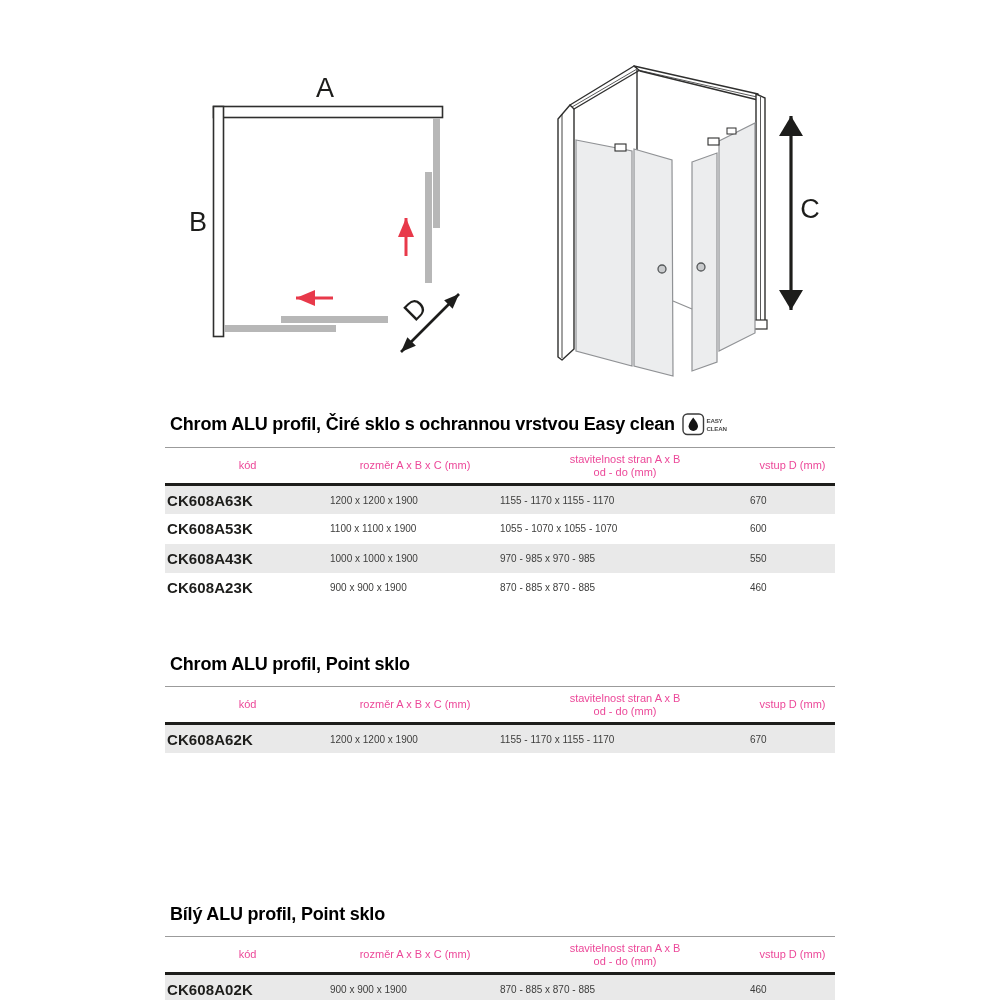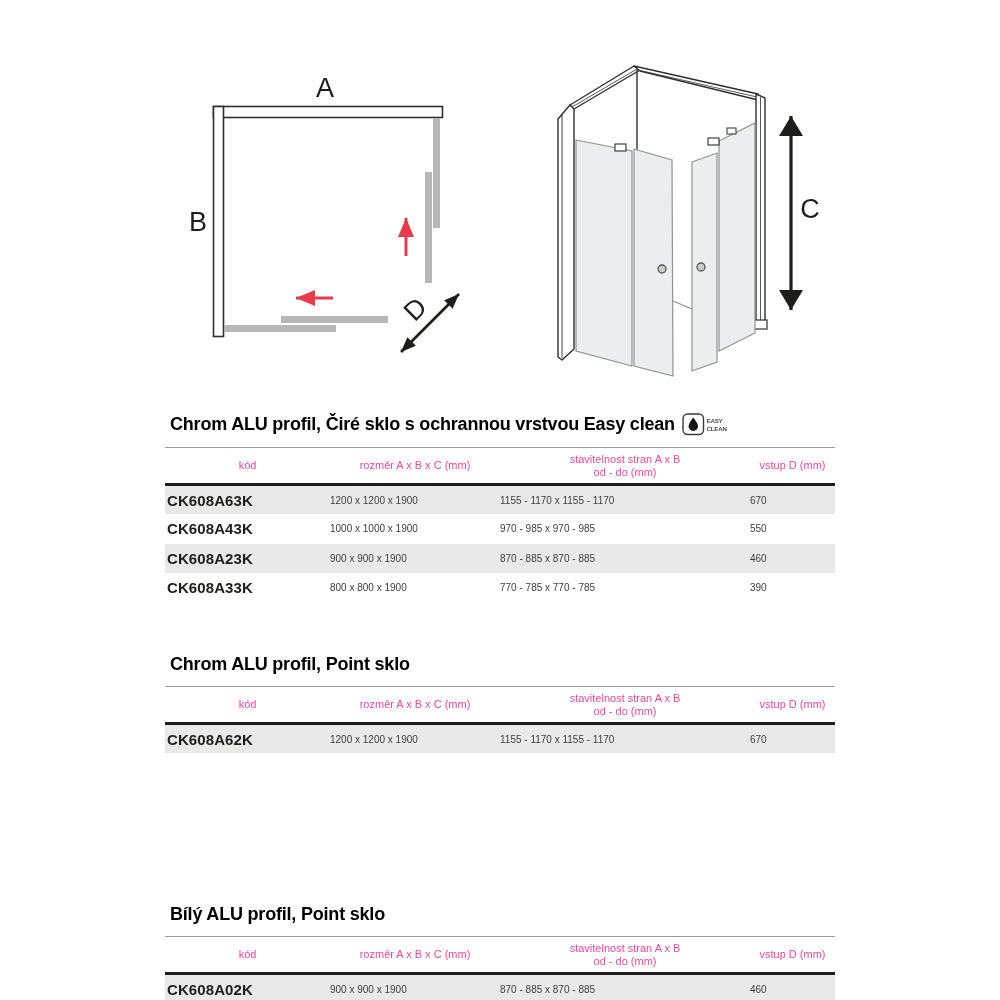--- a/index.html
+++ b/index.html
@@ -131,36 +131,36 @@
           </tr>
         </thead>
         <tbody>
           <tr>
             <td class="cell-code">CK608A63K</td>
             <td class="cell-size">1200 x 1200 x 1900</td>
             <td class="cell-adjust">1155 - 1170 x 1155 - 1170</td>
             <td class="cell-entry">670</td>
           </tr>
           <tr>
+            <td class="cell-code">CK608A53K</td>
+            <td class="cell-size">1100 x 1100 x 1900</td>
+            <td class="cell-adjust">1055 - 1070 x 1055 - 1070</td>
+            <td class="cell-entry">600</td>
+          </tr>
+          <tr>
             <td class="cell-code">CK608A43K</td>
             <td class="cell-size">1000 x 1000 x 1900</td>
             <td class="cell-adjust">970 - 985 x 970 - 985</td>
             <td class="cell-entry">550</td>
           </tr>
           <tr>
             <td class="cell-code">CK608A23K</td>
             <td class="cell-size">900 x 900 x 1900</td>
             <td class="cell-adjust">870 - 885 x 870 - 885</td>
             <td class="cell-entry">460</td>
-          </tr>
-          <tr>
-            <td class="cell-code">CK608A33K</td>
-            <td class="cell-size">800 x 800 x 1900</td>
-            <td class="cell-adjust">770 - 785 x 770 - 785</td>
-            <td class="cell-entry">390</td>
           </tr>
         </tbody>
       </table>
   </div>
 
   <div class="section" id="sec-1">
     <h2 class="tbl-title">
       <span>Chrom ALU profil, Point sklo</span>
     </h2>
     <table class="spec">

